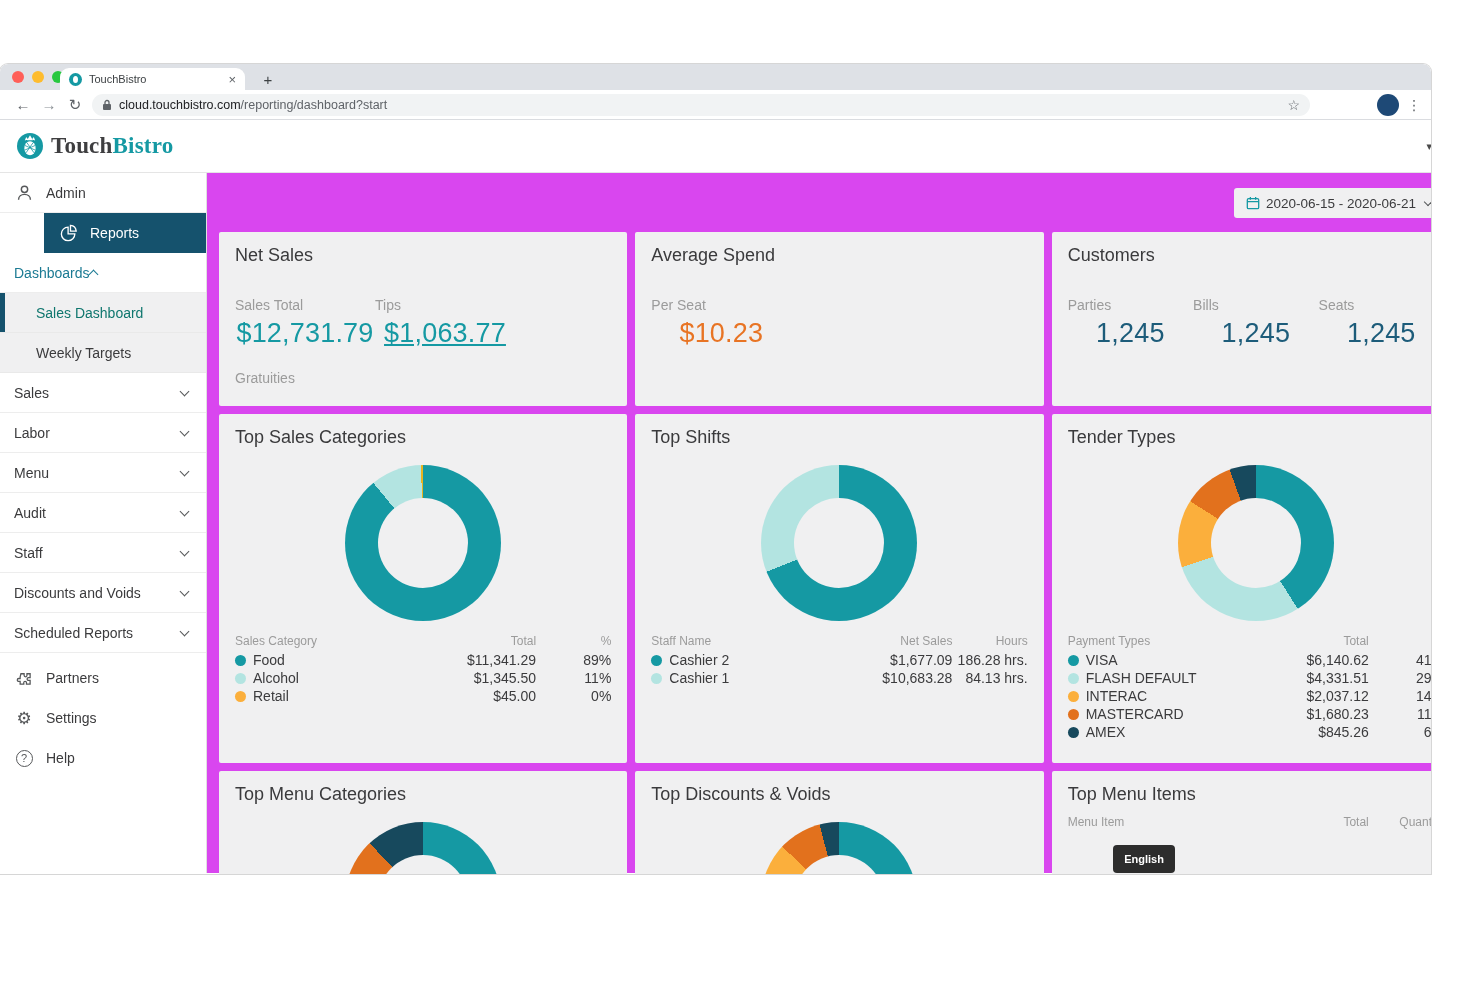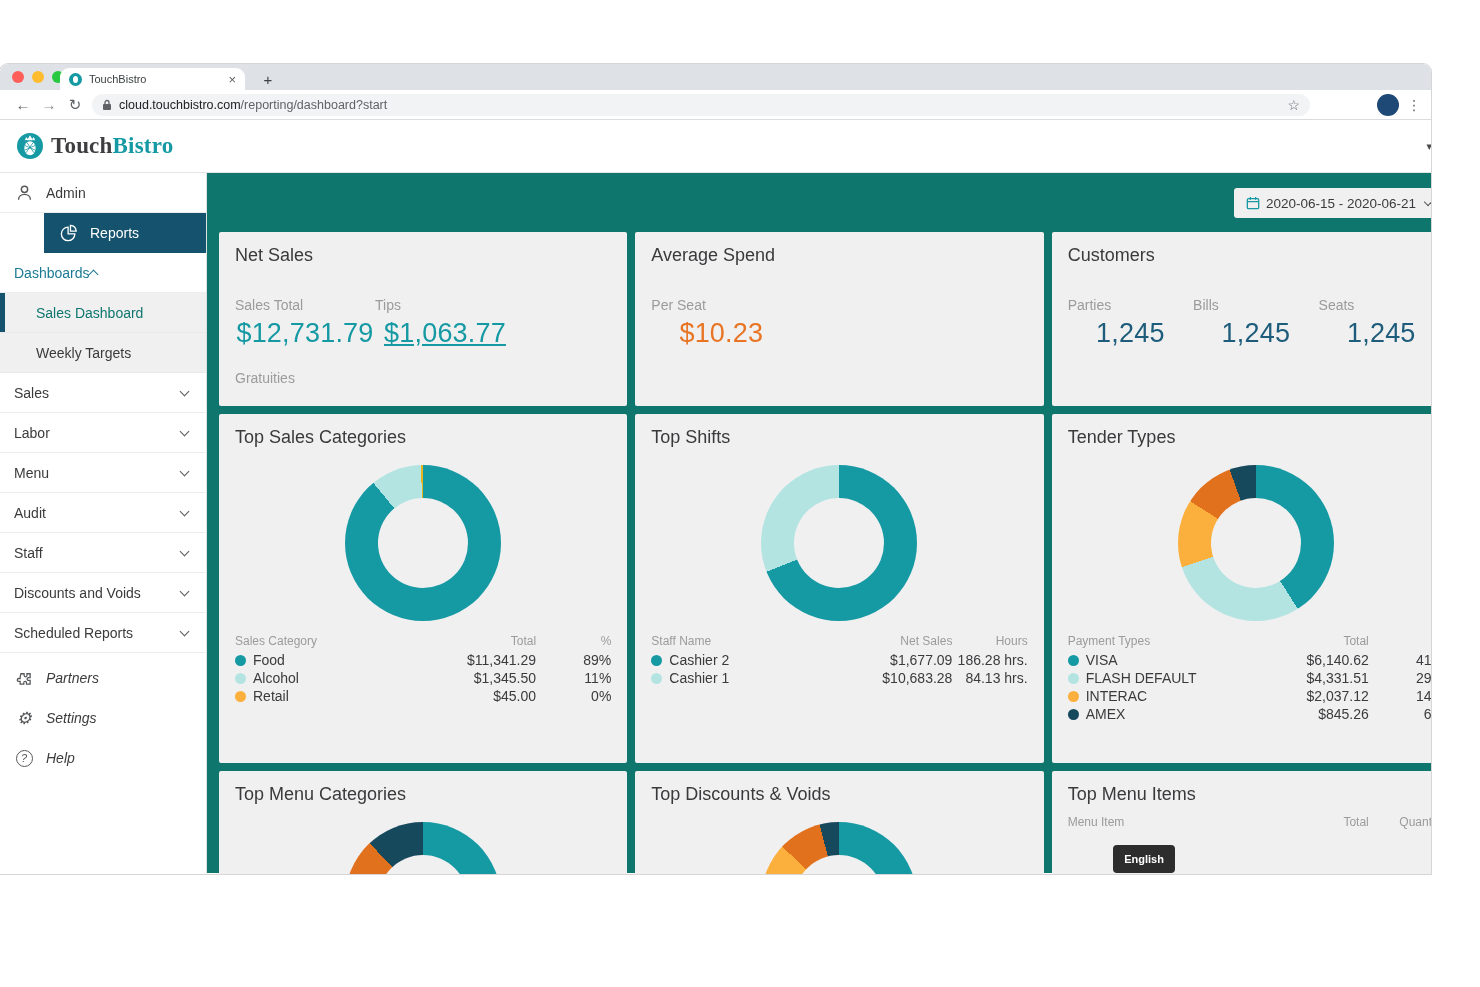--- a/index.html
+++ b/index.html
@@ -43,28 +43,28 @@
   
   .sidebar { width:207px; flex:0 0 207px; border-right:1px solid #e0e0e0; background:#fff; font-size:14px; color:#3b3b3d; }
   .sb-row { height:40px; display:flex; align-items:center; padding:0 18px 0 14px; border-bottom:1px solid #ededed; cursor:default; }
   .sb-row .ic { width:20px; height:20px; margin-right:12px; display:flex; align-items:center; justify-content:center; flex:0 0 auto; }
   .sb-row.active-main { background:#15526d; color:#ffffff; border-bottom:none;margin-left:44px; }
   .sb-row.dash { color:#1b7a93; justify-content:flex-start; padding-left:14px; }
   .sb-sub { height:40px; display:flex; align-items:center; padding-left:36px; background:#f0f0f1; position:relative; border-bottom:1px solid #e9e9e9; }
   .sb-sub.active { color:#0f766e; }
   .sb-sub.active::before { content:""; position:absolute; left:0; top:0; bottom:0; width:5px; background:#15526d; }
   .sb-sec { justify-content:space-between; }
-  .sb-foot { border-bottom:none; height:40px;font-style:italic; }
+  .sb-foot { border-bottom:none; height:40px; }
   .chev { width:7px; height:7px; border-right:1.6px solid #56585a; border-bottom:1.6px solid #56585a; transform:rotate(45deg); margin-top:-3px; }
   .chev.up { transform:rotate(-135deg); border-color:#1b7a93; margin-top:3px; }
   .gear-glyph { font-size:17px; color:#56585a; }
   .help-circle { width:17px; height:17px; border:1.5px solid #56585a; border-radius:50%; font-size:11px; color:#56585a; display:flex; align-items:center; justify-content:center; }
 
   
-  .main { flex:1; position:relative; background:#0f766e; }
+  .main { flex:1; position:relative; background:#d946ef; }
   .date-btn { position:absolute; top:15px; right:37px; height:30px; background:#f0f0f1; border:none; border-radius:3px; display:flex; align-items:center; gap:6px; padding:0 12px; font-size:13.5px; color:#3b3b3d; font-family:"Liberation Sans", sans-serif; }
   .date-btn .chev { margin-left:3px; width:6px; height:6px; }
 
   .grid { position:absolute; top:59px; left:12px; right:20px; display:grid; grid-template-columns:repeat(3,1fr); grid-template-rows:174px 349px 349px; gap:8px; }
   .card { background:#f0f0f1; border-radius:2px; padding:13px 16px; overflow:hidden; }
   .card-title { font-size:18px; color:#3a3a3c; font-weight:500; }
 
   .metrics { display:flex; margin-top:31px; }
   .metric { width:140px; }
   .metric.wide { width:135px; }
@@ -362,20 +362,25 @@
                     <td><span class="dot" style="background: rgb(179, 228, 225);"></span><span>FLASH DEFAULT</span></td>
                     <td>$4,331.51</td>
                     <td>29%</td>
                   </tr>
                 <tr>
                     <td><span class="dot" style="background: rgb(251, 175, 60);"></span><span>INTERAC</span></td>
                     <td>$2,037.12</td>
                     <td>14%</td>
                   </tr>
                 <tr>
+                    <td><span class="dot" style="background: rgb(226, 113, 29);"></span><span>MASTERCARD</span></td>
+                    <td>$1,680.23</td>
+                    <td>11%</td>
+                  </tr>
+                <tr>
                     <td><span class="dot" style="background: rgb(23, 73, 93);"></span><span>AMEX</span></td>
                     <td>$845.26</td>
                     <td>6%</td>
                   </tr>
               </tbody>
             </table>
           </section>
 
           <section class="card">
             <h2 class="card-title">Top Menu Categories</h2>

